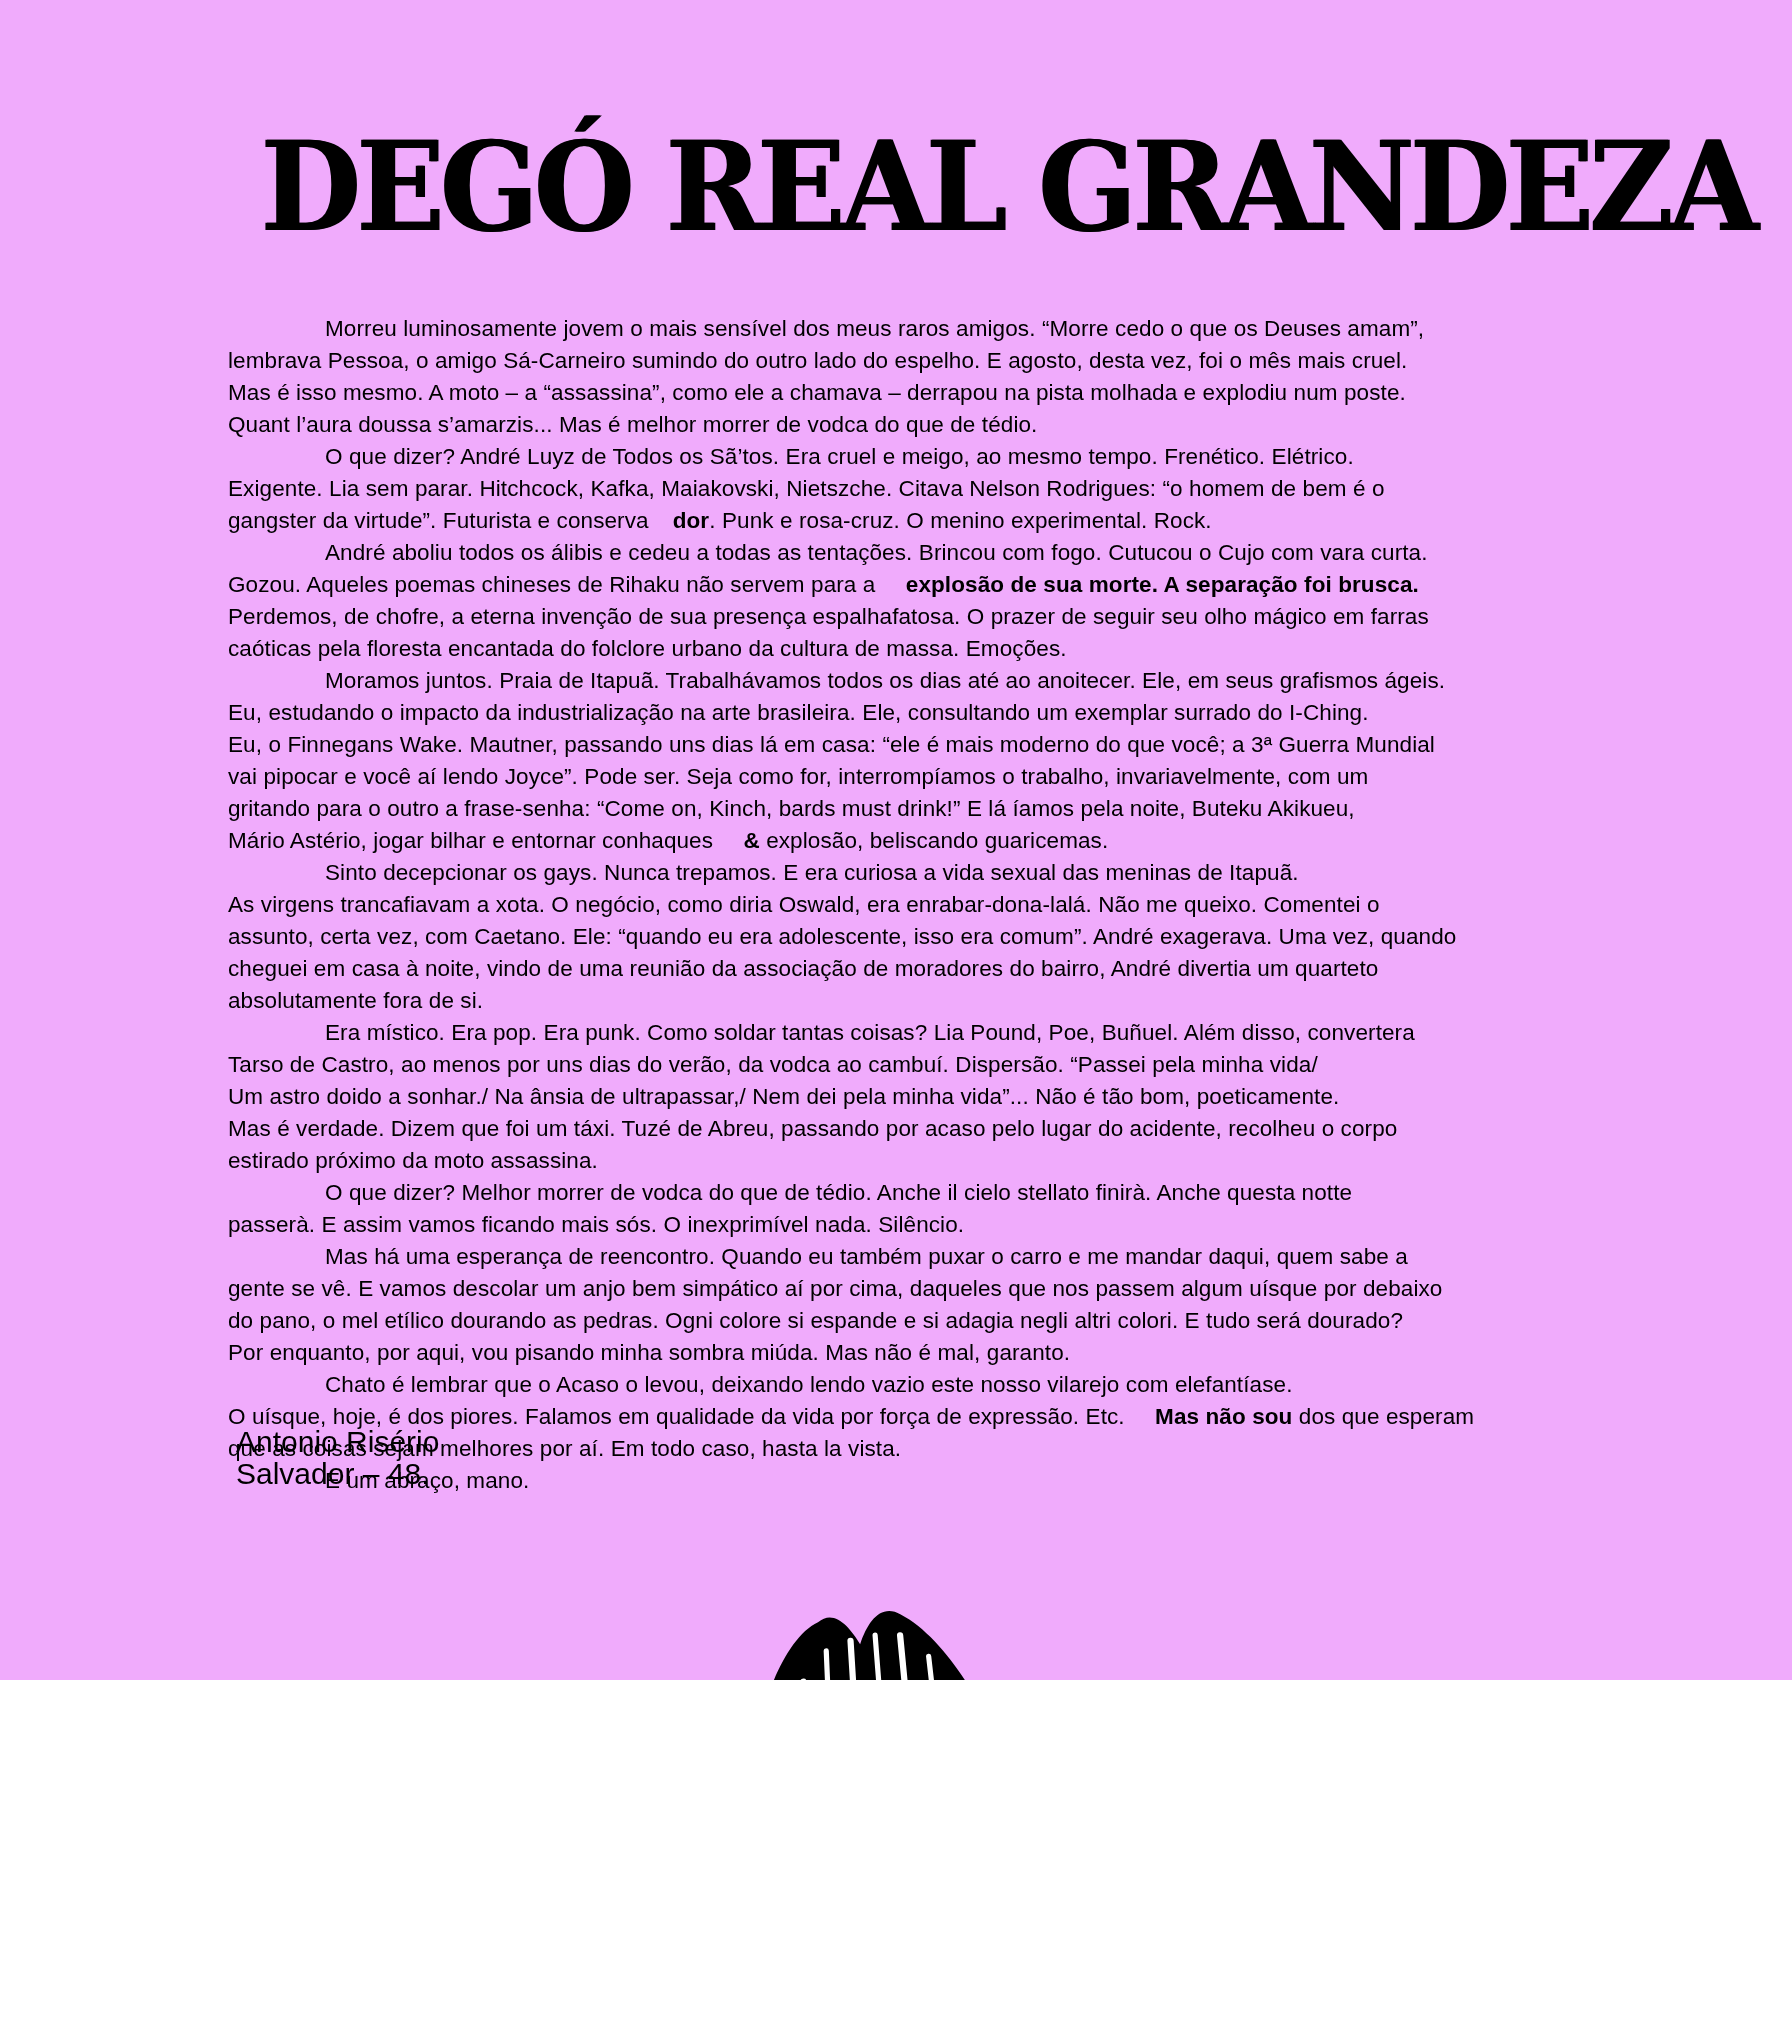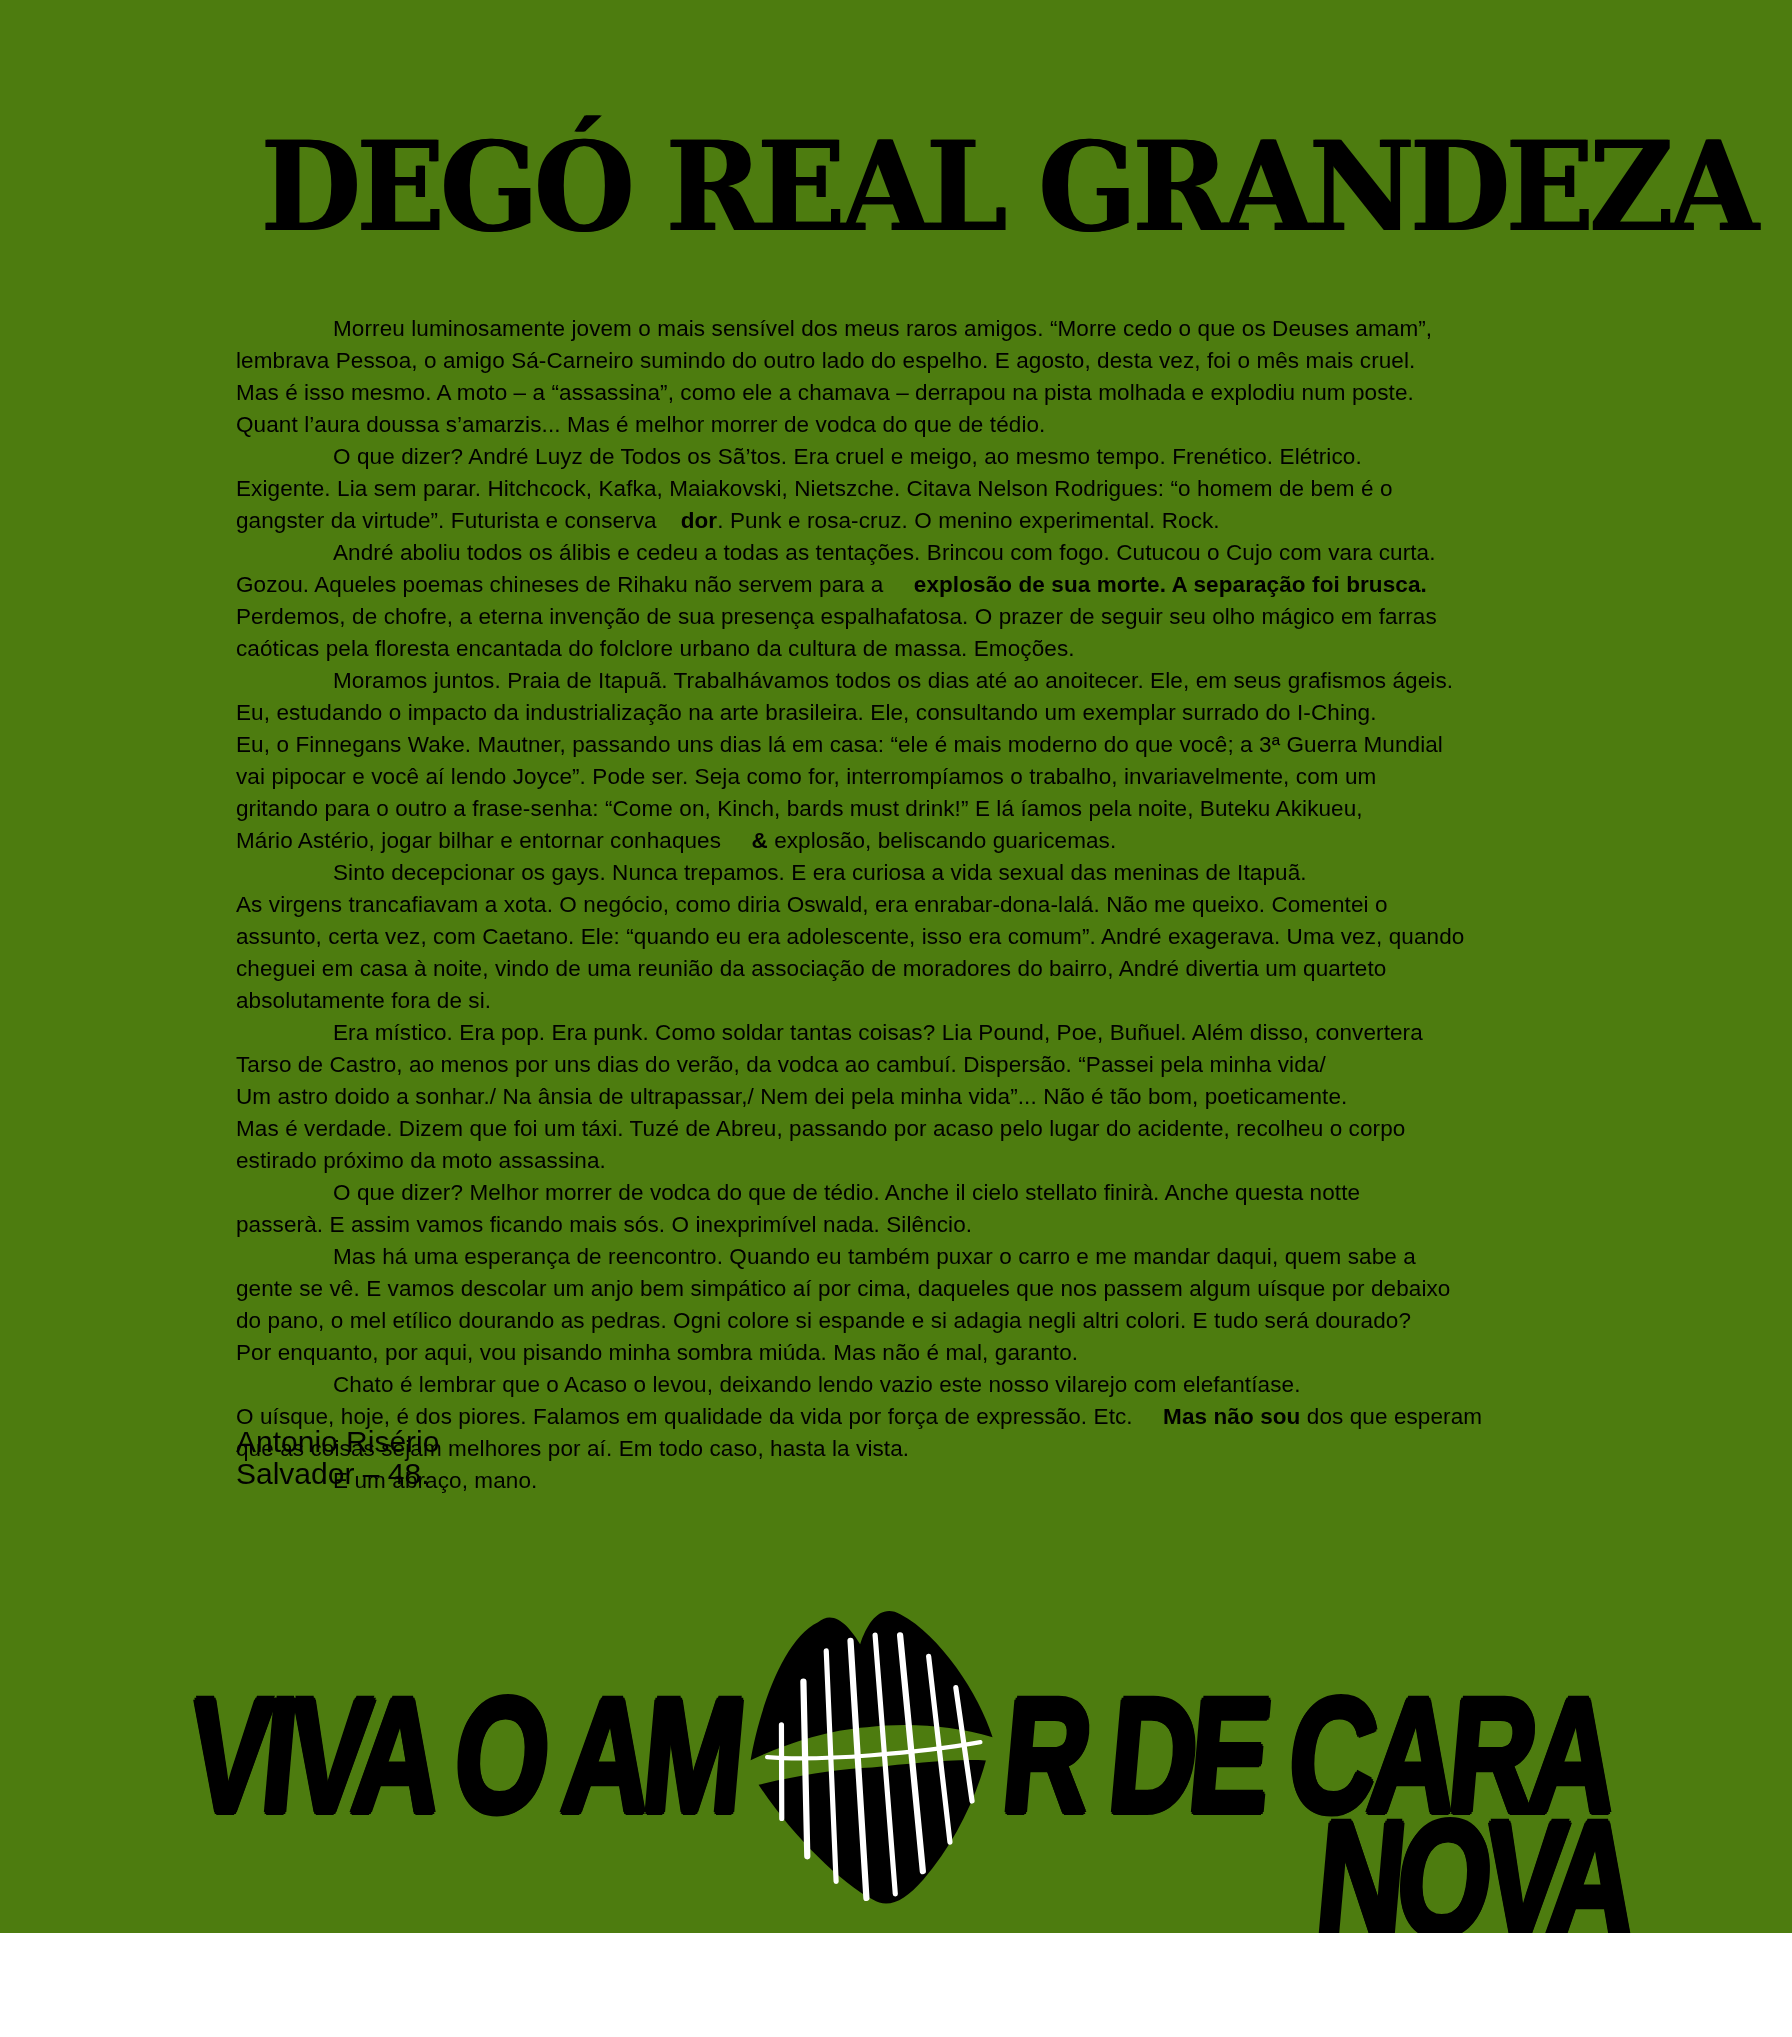--- a/index.html
+++ b/index.html
@@ -1,20 +1,20 @@
 <!DOCTYPE html>
 <html style="font-size:13px"><head>
 <meta charset="utf-8">
 <style>
   html, body { margin: 0; padding: 0; background: #ffffff; }
   .page {
     position: relative;
     width: 1792px;
-    height: 1933px;
-    background: #4d7c0f;
+    height: 1680px;
+    background: #f0abfc;
     color: #000000;
     font-family: "Liberation Sans", sans-serif;
     overflow: hidden;
   }
 
   
   .title {
     position: absolute;
     left: 260px;
     top: 115px;
@@ -25,21 +25,21 @@
     letter-spacing: -4.9px;
     white-space: nowrap;
     transform: scaleX(0.94);
     transform-origin: left top;
     text-shadow: 1.6px 0 0 currentColor;
   }
 
   
   .body-text {
     position: absolute;
-    left: 236px;
+    left: 228px;
     top: 313px;
     width: 1383px;
     font-size: 22.5px;
     line-height: 32px;
     letter-spacing: 0.1px;
   }
   .para {
     margin: 0;
     text-indent: 97px;
     white-space: pre-line;

